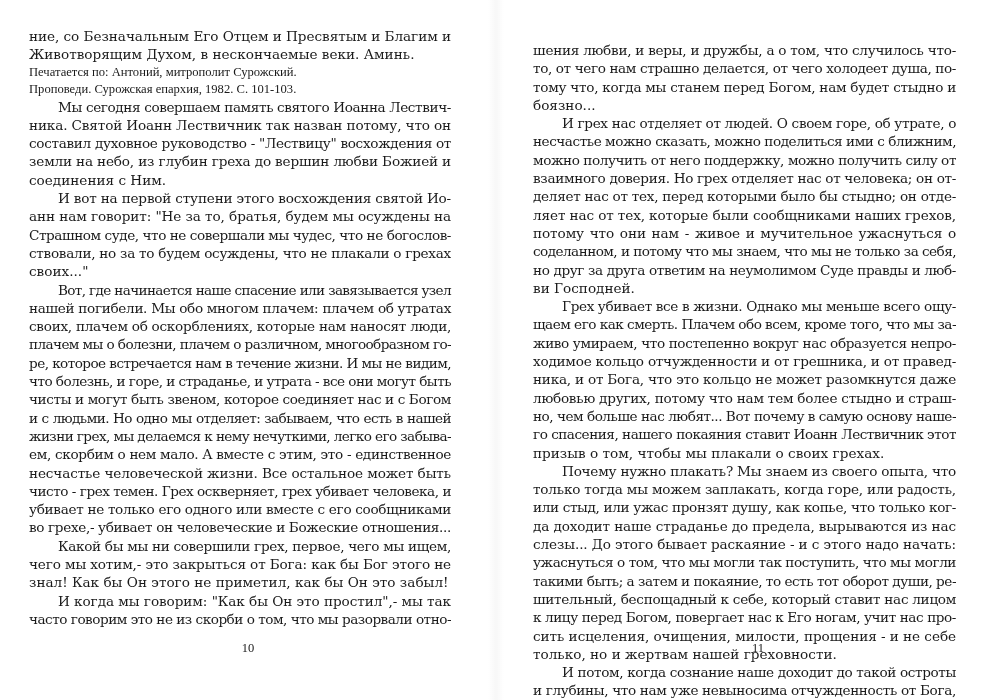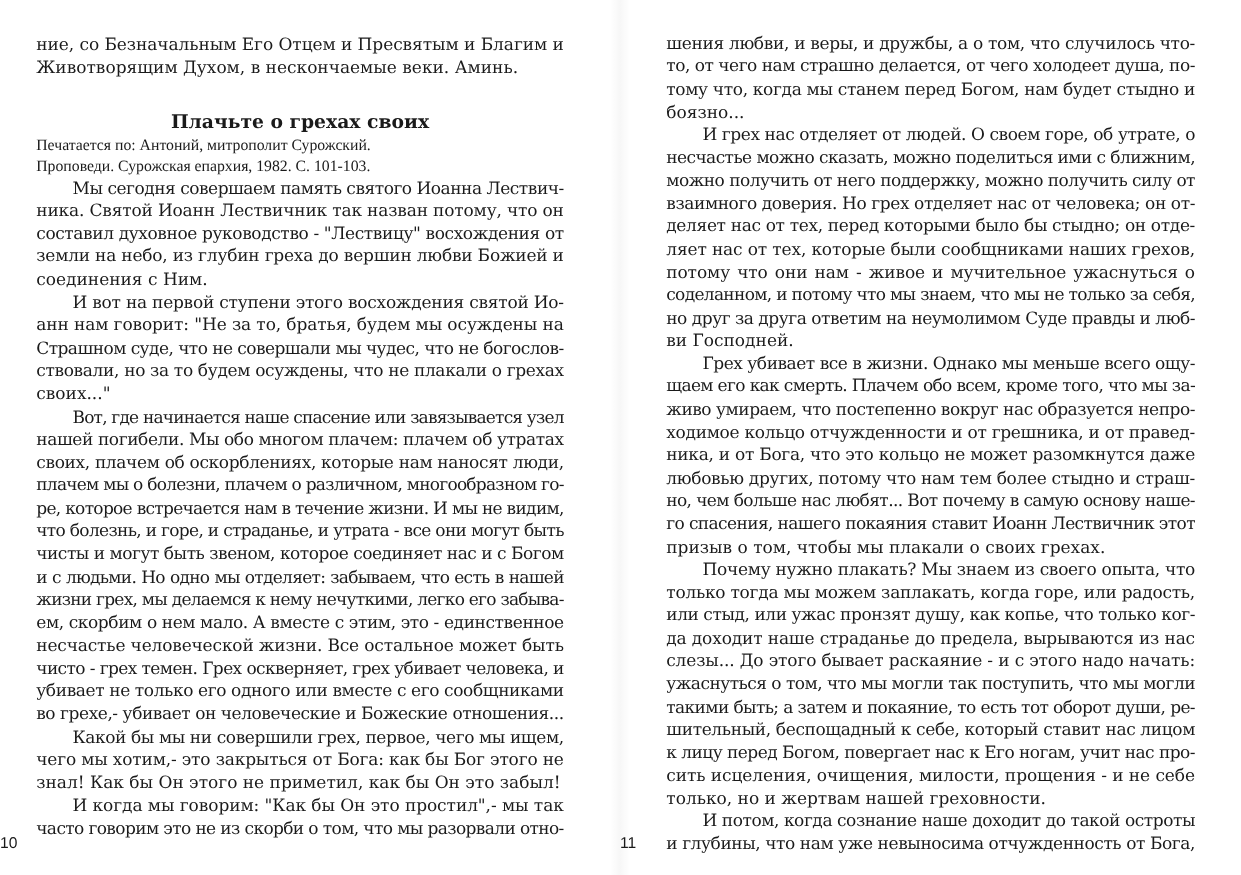--- a/index.html
+++ b/index.html
@@ -36,21 +36,21 @@
     text-align-last: auto;
   }
   .page-left .text-block {
     left: 29px;
     width: 422px;
     top: 27px;
   }
   .page-right .text-block {
     left: 37px;
     width: 423px;
-    top: 26px;
+    top: 41px;
   }
   .para {
     margin: 0;
     text-indent: 0;
   }
   .line {
     display: block;
     white-space: nowrap;
     text-align: justify;
     text-align-last: justify;
@@ -79,24 +79,24 @@
   }
   .source {
     display: block;
     text-align: left;
     font-family: "Liberation Serif", "DejaVu Serif", serif;
     font-size: 12.6px;
     line-height: 17px;
   }
   .page-number {
     position: absolute;
-    top: 667px;
+    top: 641px;
     width: 100%;
-    text-align: left;
-    font-family: Liberation Sans, sans-serif;
+    text-align: center;
+    font-family: Liberation Serif, serif;
     font-size: 12.5px;
   }
   .page-left .page-number { left: 0; width: 496px; }
   .page-right .page-number { left: 0; width: 524px; }
   .gutter-shadow {
     position: absolute;
     left: 488px;
     top: 0;
     width: 16px;
     height: 700px;
@@ -105,21 +105,20 @@
 </style>
 </head>
 <body>
 
 <div class="page page-left">
   <div class="text-block">
     <div class="para">
       <span class="line" style="display: block; letter-spacing: -0.0501179px;">ние, со Безначальным Его Отцем и Пресвятым и Благим и</span>
       <span class="line last" style="display: block;">Животворящим Духом, в нескончаемые веки. Аминь.</span>
     </div>
-    <span class="title">Плачьте о грехах своих</span>
     <span class="source">Печатается по: Антоний, митрополит Сурожский.</span>
     <span class="source">Проповеди. Сурожская епархия, 1982. С. 101-103.</span>
     <div id="left-paragraphs">
         <div class="para">
           <span class="line" style="text-indent: 29px; display: block; letter-spacing: -0.38174px;">Мы сегодня совершаем память святого Иоанна Лествич-</span>
           <span class="line" style="display: block; letter-spacing: -0.134659px;">ника. Святой Иоанн Лествичник так назван потому, что он</span>
           <span class="line" style="display: block; letter-spacing: -0.311129px;">составил духовное руководство - "Лествицу" восхождения от</span>
           <span class="line" style="display: block; letter-spacing: -0.164773px;">земли на небо, из глубин греха до вершин любви Божией и</span>
           <span class="line last" style="display: block;">соединения с Ним.</span>
         </div>

